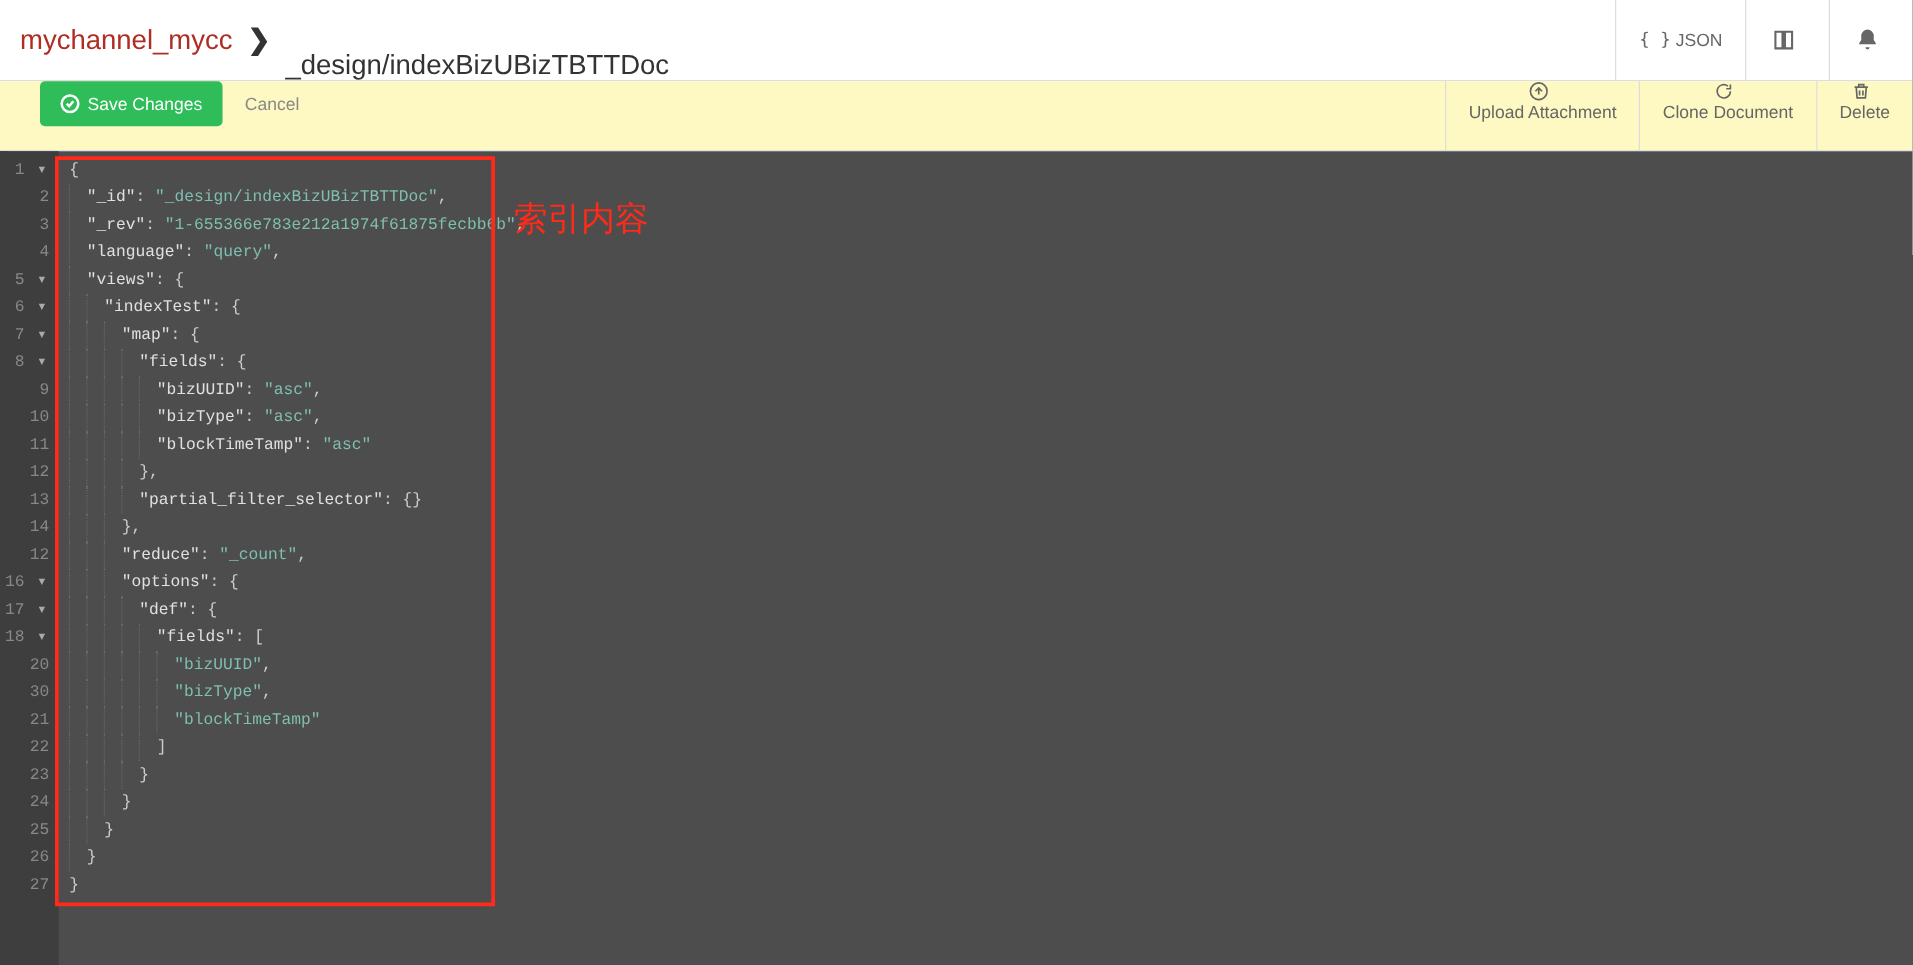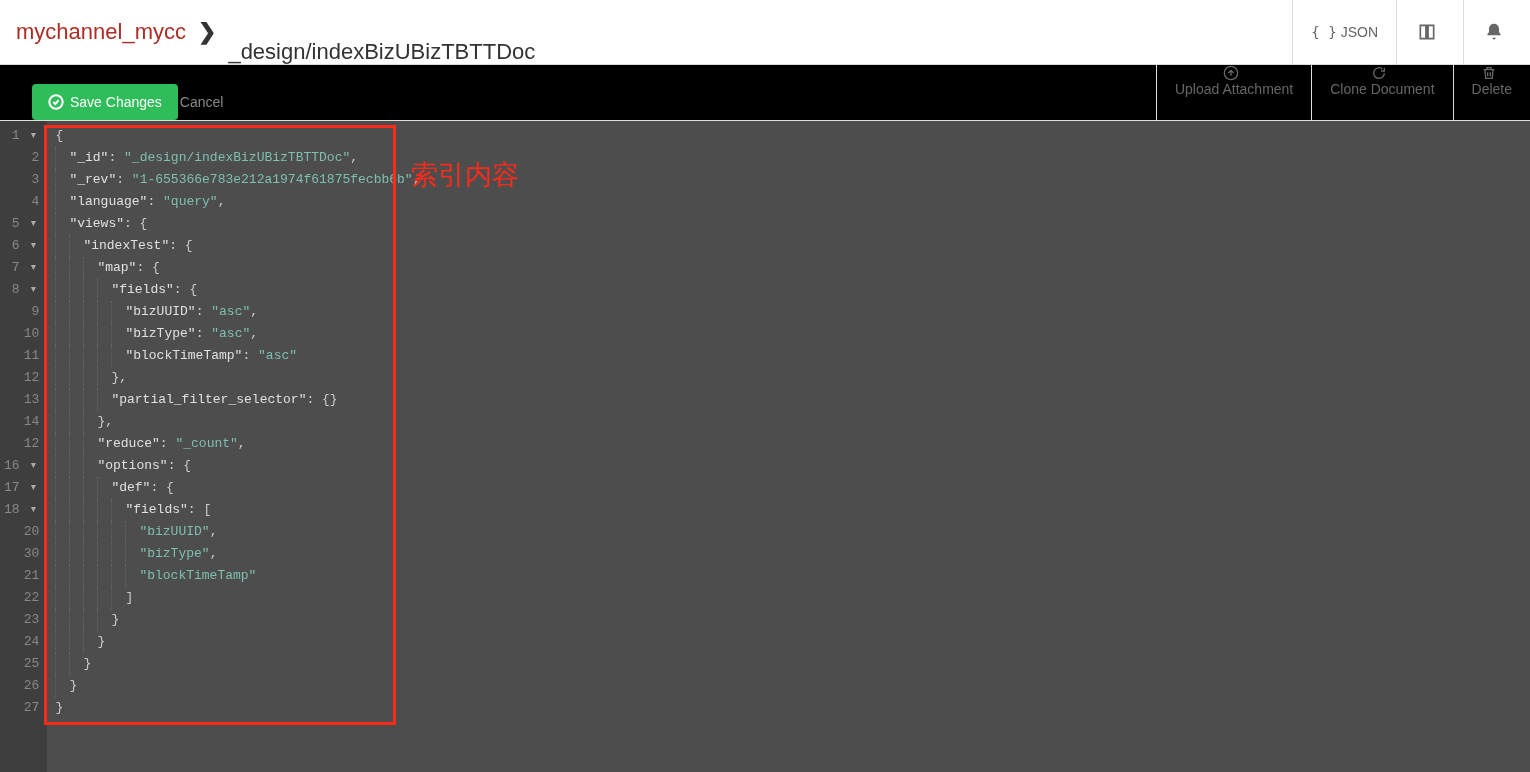--- a/index.html
+++ b/index.html
@@ -50,41 +50,41 @@
   padding: 0 18px;
   border-left: 1px solid #ddd;
   color: #666;
   font-size: 14px;
   cursor: pointer;
 }
 .header-btn svg { margin-right: 6px; }
 .header-icon-only { padding: 0 20px; }
 .toolbar {
   height: 56px;
-  background: #000000;
+  background: #fef9c3;
   border-bottom: 1px solid #ddd;
   display: flex;
-  align-items: flex-end;
+  align-items: flex-start;
   padding: 0 32px;
 }
 .toolbar-left { display: flex; align-items: center; flex: 1; }
 .save-btn {
   background: #2ebd59;
   color: #fff;
   border: none;
   padding: 10px 16px;
   border-radius: 4px;
   font-size: 14px;
   cursor: pointer;
   display: flex;
   align-items: center;
 }
 .save-btn svg { margin-right: 6px; }
 .cancel-link {
-  margin-left: 2px;
+  margin-left: 18px;
   color: #888;
   font-size: 14px;
   cursor: pointer;
 }
 .toolbar-right { display: flex; align-items: stretch; height: 100%; margin-right: -32px; }
 .toolbar-btn {
   display: flex;
   align-items: center;
   padding: 0 18px;
   border-left: 1px solid #ddd;

